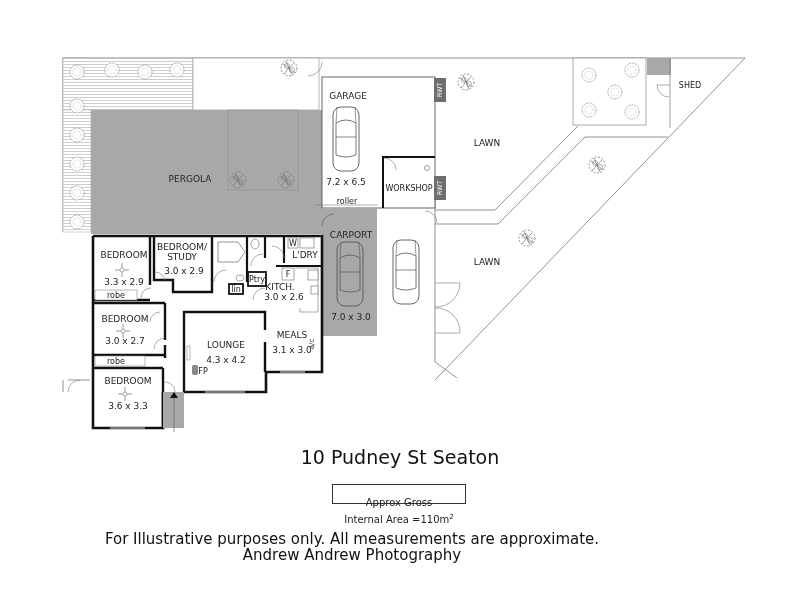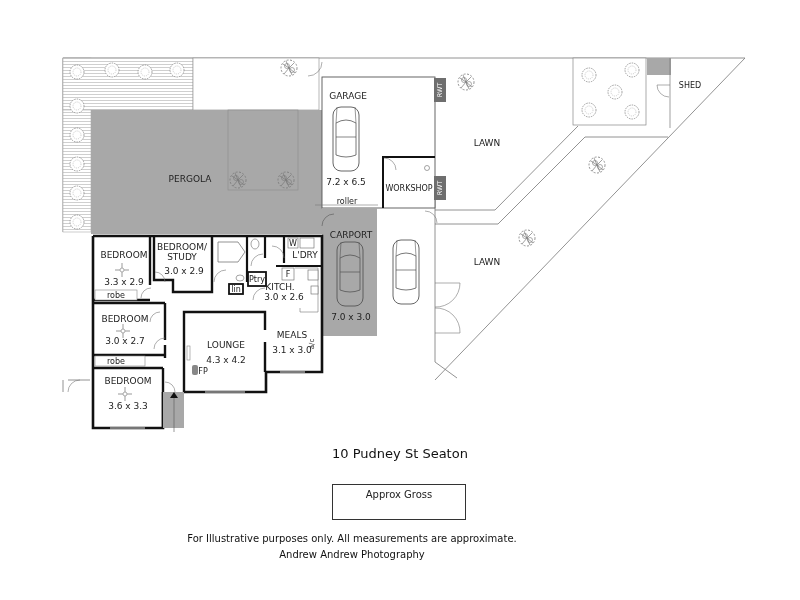--- a/index.html
+++ b/index.html
@@ -2,27 +2,27 @@
 <html><head>
 <meta charset="utf-8">
 <style>
   html, body { margin: 0; padding: 0; background: #ffffff; }
   body { width: 800px; height: 600px; position: relative; overflow: hidden;
          font-family: "DejaVu Sans", sans-serif; color: #222; }
   svg.plan { position: absolute; left: 0; top: 0; width: 800px; height: 600px; }
   .lbl { font-family: "DejaVu Sans", sans-serif; font-size: 9px; fill: #222; text-anchor: middle; }
   .lbl-sm { font-family: "DejaVu Sans", sans-serif; font-size: 8px; fill: #222; text-anchor: middle; }
   .title { position: absolute; left: 0; width: 800px; top: 446px; text-align: center;
-           font-size: 13px; color: #111; }
-  .area-box { position: absolute; left: 332px; top: 484px; width: 134px; height: 36px;
+           font-size: 19px; color: #111; }
+  .area-box { position: absolute; left: 332px; top: 484px; width: 134px; height: 20px;
               border: 1.5px solid #333; text-align: center; font-size: 10px; line-height: 15px;
-              box-sizing: border-box; padding-top: 2px; }
+              box-sizing: border-box; padding-top: 10px; }
   .area-box sup { font-size: 7px; }
   .disclaimer { position: absolute; left: 0; width: 704px; top: 531px; text-align: center;
-                font-size: 10px; line-height: 16px; color: #111; }
+                font-size: 15px; line-height: 16px; color: #111; }
 </style>
 </head>
 <body>
 
 <svg class="plan" viewBox="0 0 800 600" xmlns="http://www.w3.org/2000/svg">
   <defs>
     <pattern id="deck" width="6" height="3" patternUnits="userSpaceOnUse">
       <rect width="6" height="3" fill="#ffffff"></rect>
       <line x1="0" y1="1.5" x2="6" y2="1.5" stroke="#cfcfcf" stroke-width="1"></line>
     </pattern>
@@ -262,18 +262,19 @@
   <rect x="163" y="392" width="21" height="36" fill="#a8a8a8"></rect>
   <polygon points="170,398 174,392 178,398" fill="#111"></polygon>
   <line x1="174" y1="398" x2="174" y2="432" stroke="#555" stroke-width="0.6"></line>
   <path d="M68,392 A12,12 0 0 1 80,380" fill="none" stroke="#777" stroke-width="0.6"></path>
 </svg>
 
 <div class="title">10 Pudney St Seaton</div>
 
 <div class="area-box">
   <div>Approx Gross</div>
+  <div><span>Internal Area =110m</span><sup>2</sup></div>
 </div>
 
 <div class="disclaimer">
   <div>For Illustrative purposes only.  All measurements are approximate.</div>
   <div>Andrew Andrew Photography</div>
 </div>
 
 </body></html>

